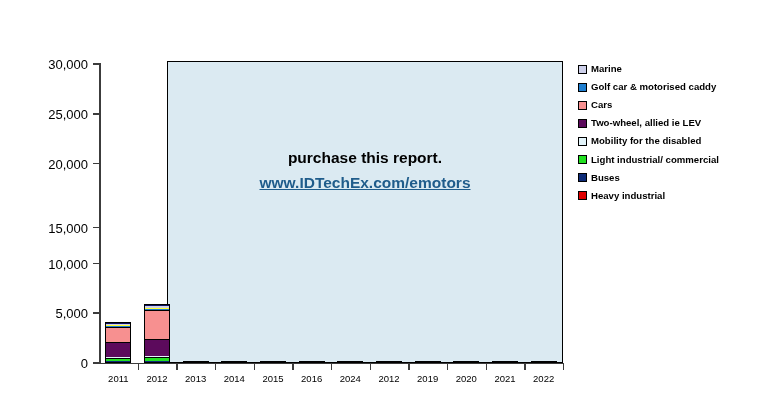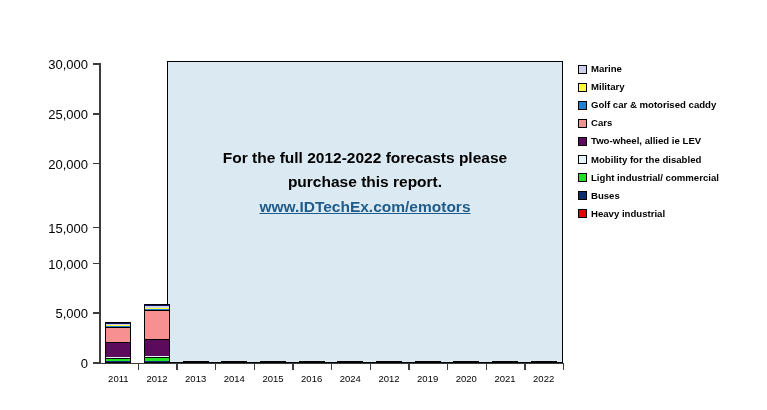--- a/index.html
+++ b/index.html
@@ -255,36 +255,31 @@
       <div class="bar" style="left: 393px; width: 26px; height: 2.093px;">
         <div class="seg" style="background: rgb(224, 0, 0); height: 2.2px; bottom: 0px;"></div>
       </div>
       <div class="bar" style="left: 431.667px; width: 26px; height: 2.19267px;">
         <div class="seg" style="background: rgb(224, 0, 0); height: 2.2px; bottom: 0px;"></div>
       </div>
     </div>
 
   <div id="overlay">
     <div id="overlay-inner">
-      <div class="ov-line">For the full 2012-2022 forecasts please</div>
       <div class="ov-line">purchase this report.</div>
       <a id="ov-link">www.IDTechEx.com/emotors</a>
     </div>
   </div>
 
   <div id="legend">
       <div class="leg-row">
         <div class="leg-swatch" style="background: rgb(205, 208, 234);"></div>
         <div class="leg-text">Marine</div>
       </div>
       <div class="leg-row">
-        <div class="leg-swatch" style="background: rgb(255, 255, 51);"></div>
-        <div class="leg-text">Military</div>
-      </div>
-      <div class="leg-row">
         <div class="leg-swatch" style="background: rgb(31, 127, 208);"></div>
         <div class="leg-text">Golf car &amp; motorised caddy</div>
       </div>
       <div class="leg-row">
         <div class="leg-swatch" style="background: rgb(247, 144, 144);"></div>
         <div class="leg-text">Cars</div>
       </div>
       <div class="leg-row">
         <div class="leg-swatch" style="background: rgb(92, 10, 92);"></div>
         <div class="leg-text">Two-wheel, allied ie LEV</div>

